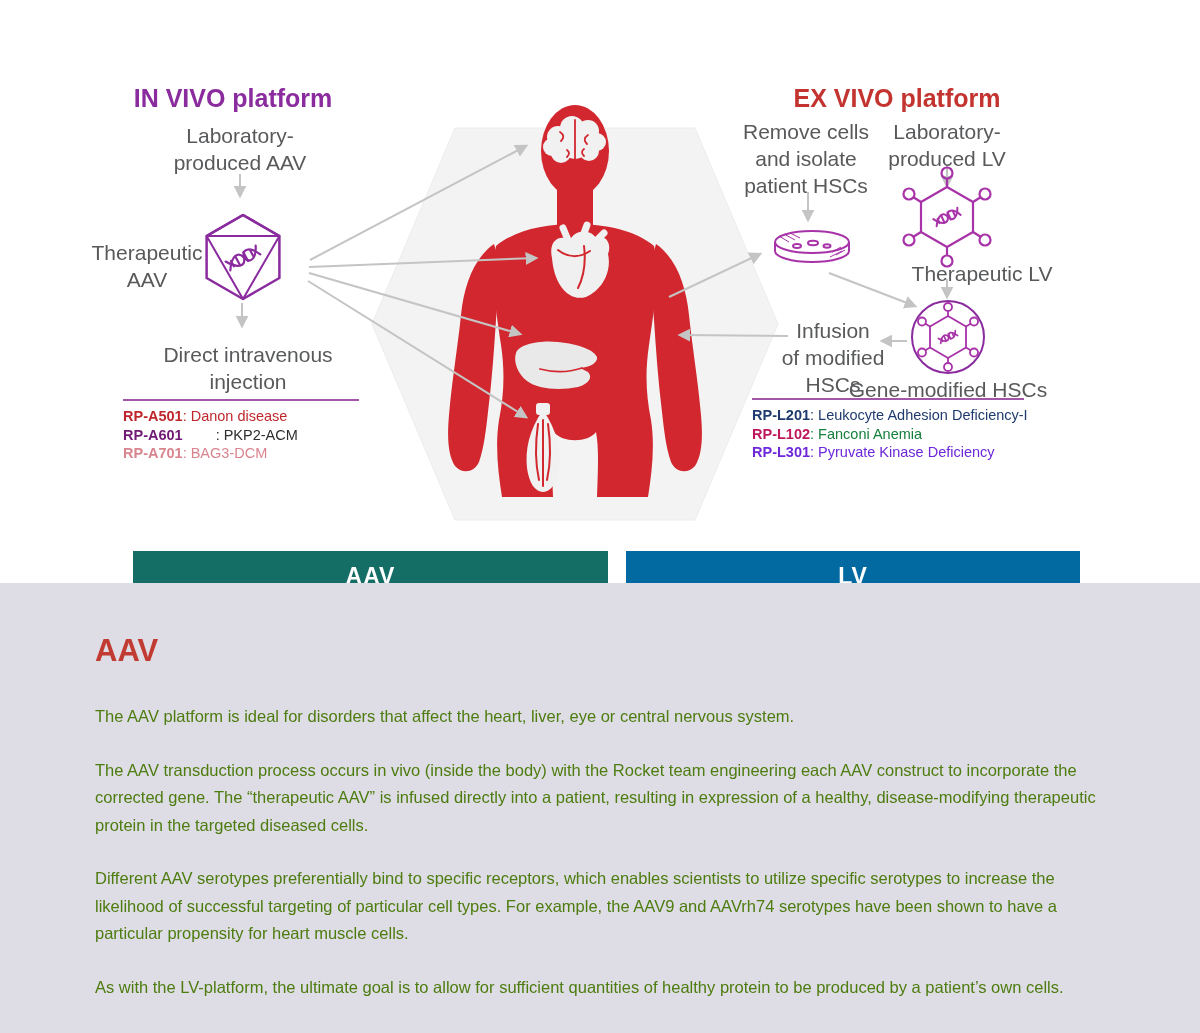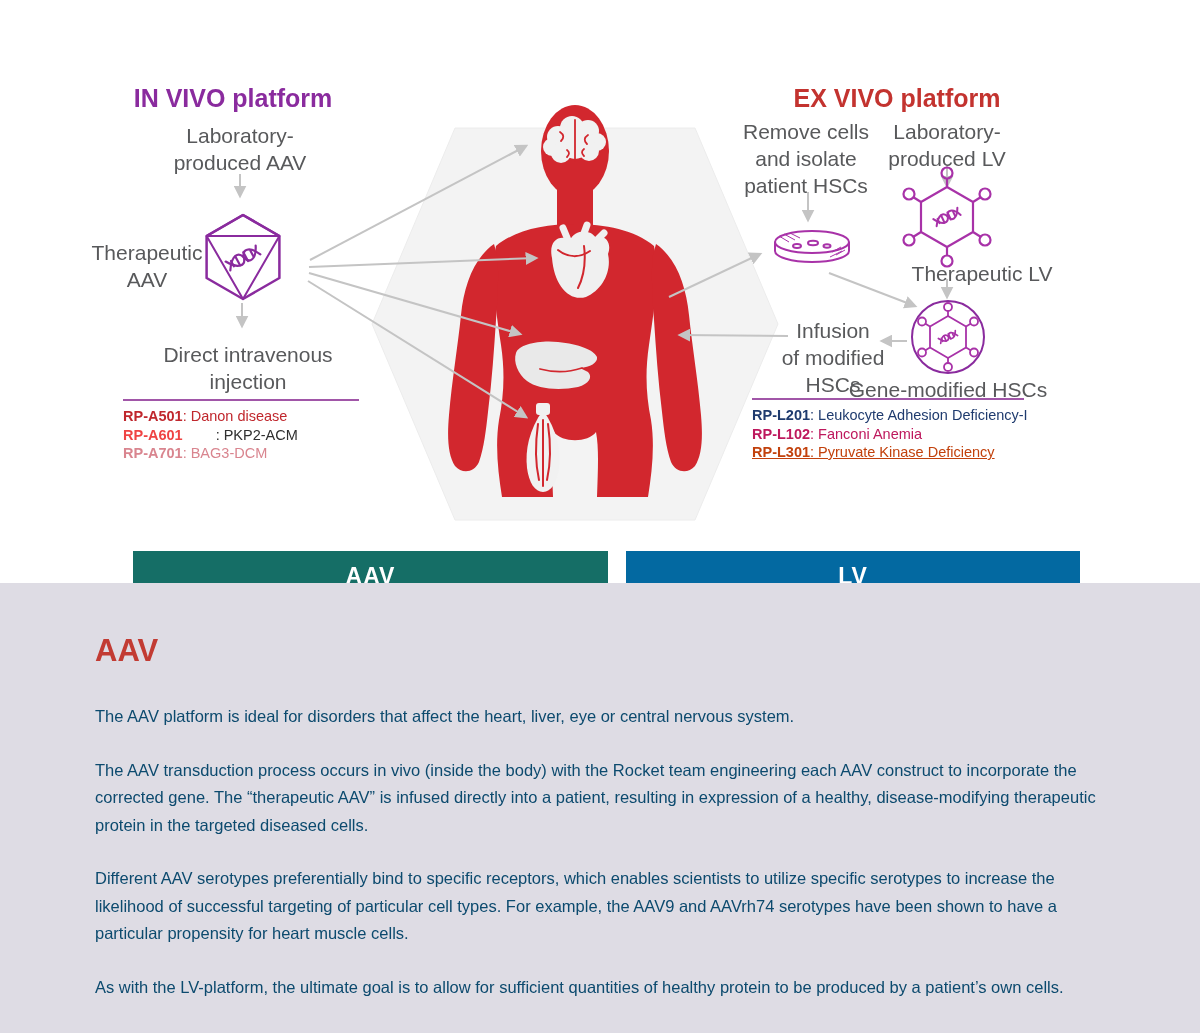--- a/index.html
+++ b/index.html
@@ -9,38 +9,38 @@
   .abs{position:absolute;}
   .ctr{transform:translateX(-50%);text-align:center;}
   .platform-title{font-size:25px;font-weight:700;white-space:nowrap;}
   .t-purple{color:#8A2B9E;}
   .t-red{color:#C3332F;}
   .lbl{font-size:21px;line-height:1.28;color:#58595B;white-space:pre-line;}
   .divider{height:2px;background:#A156A8;}
   .prog-list{font-size:14.5px;line-height:18.5px;white-space:nowrap;}
   .prog-code{font-weight:700;text-align:center;}
   .c-red{color:#C0272D;}
-  .c-maroon{color:#ef4444;}
+  .c-maroon{color:#701a75;}
   .c-dark{color:#2F2F2F;margin-left:33px;}
   .c-pink{color:#D9858F;}
   .c-navy{color:#1F3B6E;margin-top:16px;}
   .c-purpledk{color:#be185d;}
-  .c-magenta{color:#be185d;margin-top:11px;}
-  .c-teal{color:#c2410c;text-decoration:underline;}
+  .c-magenta{color:#15803d;margin-top:11px;}
+  .c-teal{color:#6d28d9;}
   .tab{position:absolute;top:551px;height:50px;color:#fff;font-size:23px;font-weight:700;
        letter-spacing:1px;text-align:center;line-height:50px;cursor:pointer;border:0;}
   .tab-aav{left:133px;width:475px;background:#156E66;}
   .tab-lv{left:626px;width:454px;background:#0369a1;}
   .tab-pointer{position:absolute;left:357px;top:601px;width:0;height:0;
        border-left:14px solid transparent;border-right:14px solid transparent;
        border-top:16px solid #156E66;}
   .content{position:absolute;left:0;top:583px;width:1200px;height:450px;background:#DEDCE4;
        box-sizing:border-box;padding:50px 95px 0 95px;}
   .content h1{margin:0 0 34px 0;font-size:31px;font-weight:700;color:#C23B33;}
-  .content p{margin:0 0 26px 0;max-width:1008px;font-size:16.5px;line-height:27.5px;color:#0c4a6e;}
+  .content p{margin:0 0 26px 0;max-width:1008px;font-size:16.5px;line-height:27.5px;color:#4d7c0f;}
 </style>
 </head>
 <body>
 
 <div class="page">
 
   <svg class="diagram-svg" width="1200" height="583" viewBox="0 0 1200 583">
     <defs>
       <marker id="ah" viewBox="0 0 10 10" refX="8" refY="5" markerWidth="6.5" markerHeight="6.5" orient="auto">
         <path d="M0,0 L10,5 L0,10 z" fill="#C4C4C4"></path>

